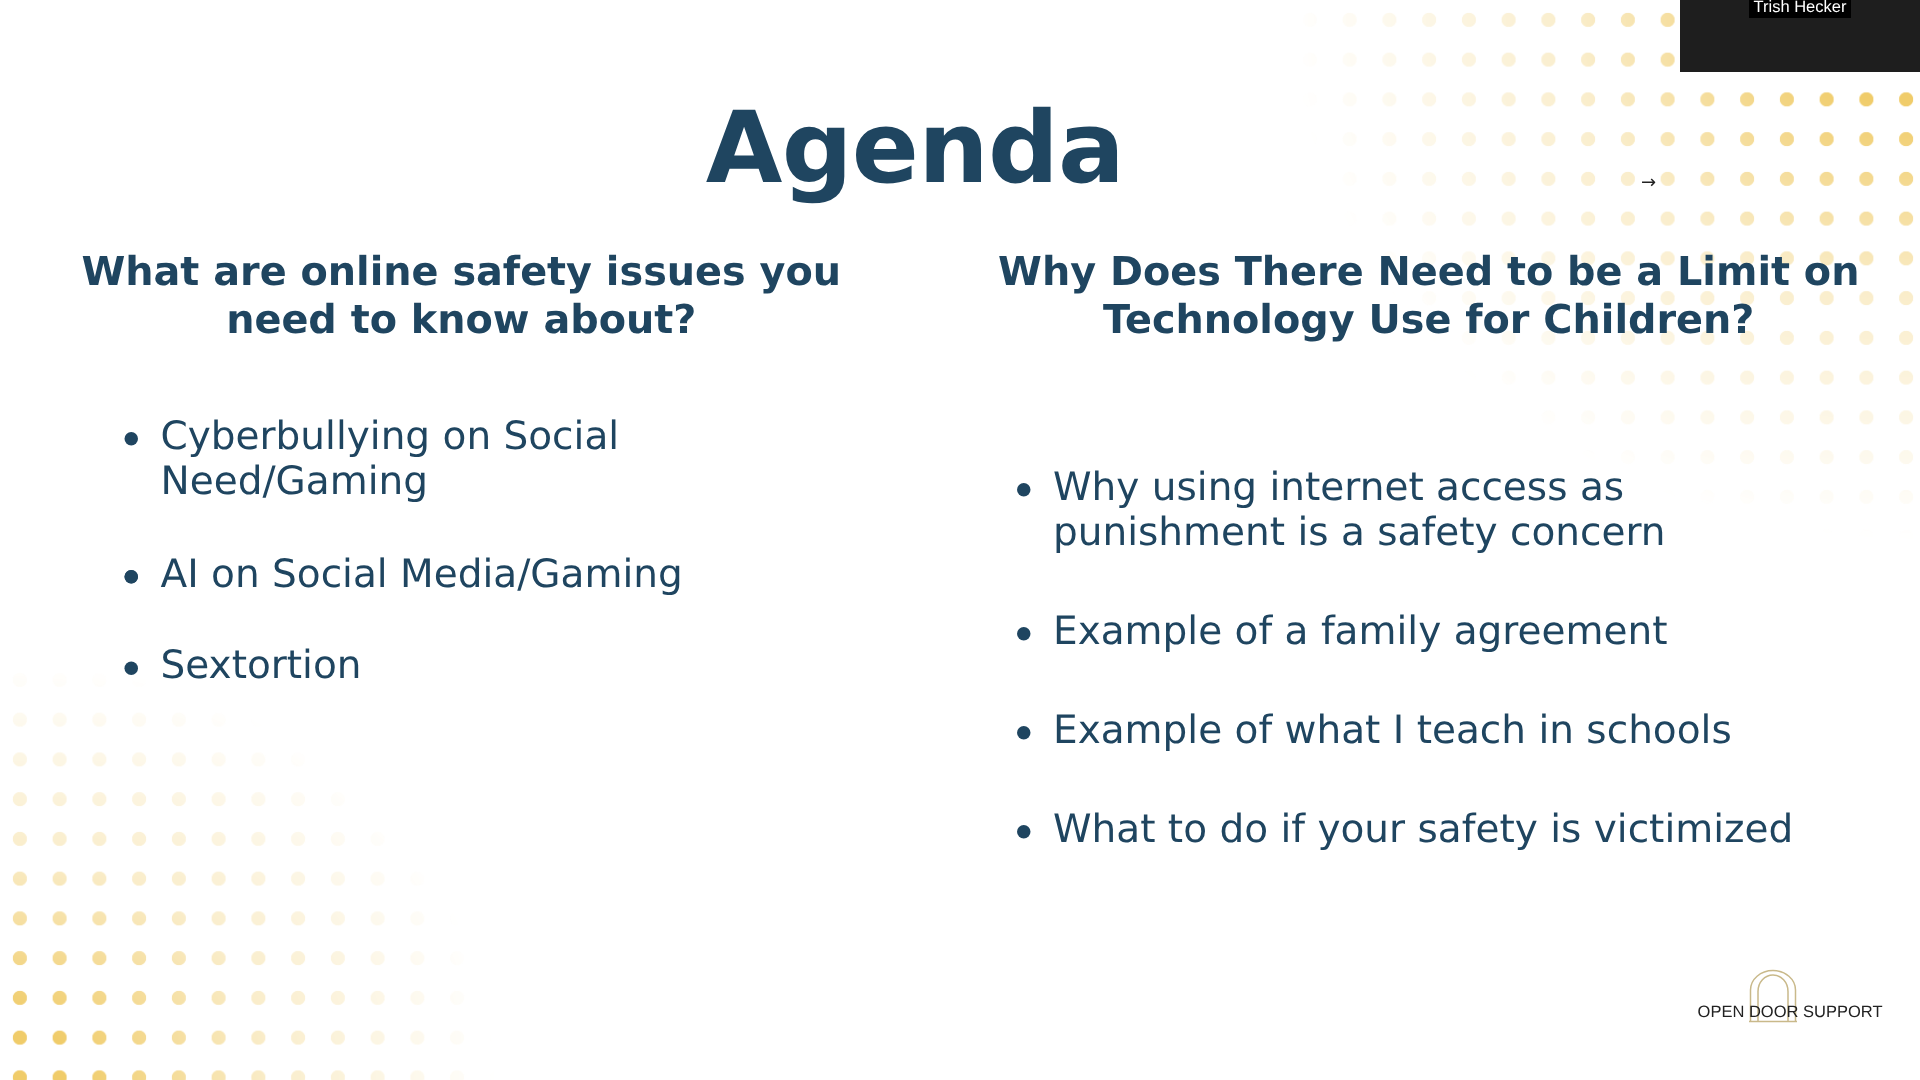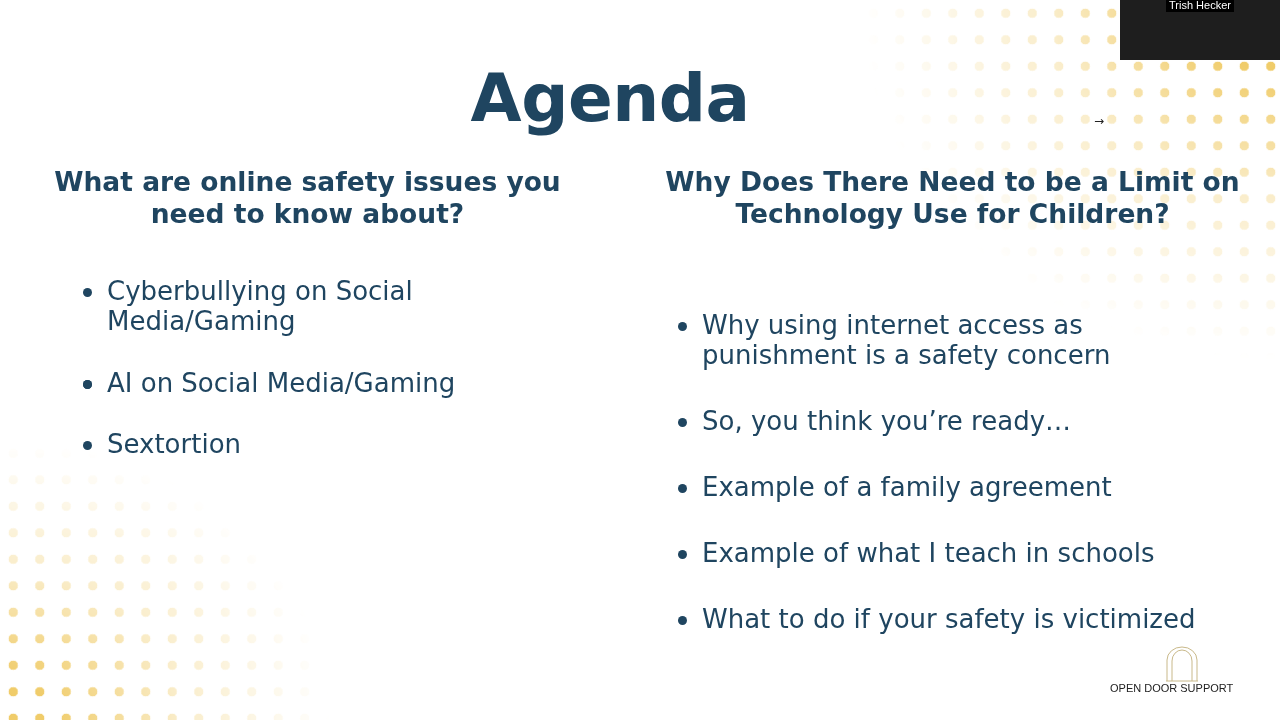--- a/index.html
+++ b/index.html
@@ -53,64 +53,63 @@
   ul.bullets li .dot {
     position: absolute; left: 2px; top: 12px;
     width: 9px; height: 9px; border-radius: 50%; background: #1f4560;
   }
   .left-list { left: 81px; top: 276px; width: 470px; }
   .right-list { left: 676px; top: 274px; width: 560px; }
   .left-list li { margin-bottom: 32px; }
   .left-list li.single { margin-bottom: 31px; }
   .right-list li { margin-bottom: 31px; margin-top: 36px; }
   .video-tile {
-    position: absolute; right: 0; top: 0; width: 160px; height: 60px;
+    position: absolute; right: 0; top: 0; width: 160px; height: 48px;
     background: #1e1e1e;
   }
   .video-tile .name {
     position: absolute; left: 46px; top: 0; background: #000;
     color: #fff; font-family: "Liberation Sans", sans-serif;
     font-size: 11px; line-height: 11px; padding: 0 3px 1px 3px;
   }
   .cursor {
     position: absolute; left: 1094px; top: 115px;
     font-size: 12px; color: #222; line-height: 12px;
     font-family: "DejaVu Sans", sans-serif;
   }
   .logo {
     position: absolute; left: 1110px; top: 644px; width: 145px; height: 56px;
   }
   .logo svg { position: absolute; left: 55px; top: 2px; }
   .logo .brand {
-    position: absolute; left: 0; top: 38px; width: 145px; text-align: left;
+    position: absolute; left: 0; top: 25px; width: 145px; text-align: right;
     font-family: "Liberation Sans", sans-serif; font-size: 11px;
     color: #222; letter-spacing: 0;
   }
 </style>
 </head>
 <body>
 
 <div class="dots dots-tr"></div>
 <div class="dots dots-bl"></div>
 
 <h1 class="title">Agenda</h1>
 
 <h2 class="col-heading left">What are online safety issues you need to know about?</h2>
 <h2 class="col-heading right">Why Does There Need to be a Limit on Technology Use for Children?</h2>
 
 <ul class="bullets left-list">
-  <li><span class="dot"></span><span>Cyberbullying on Social Media/Gaming</span></li>
+  <li><span class="dot"></span><span>Cyberbullying on Social Need/Gaming</span></li>
   <li><span class="dot"></span></li>
   <li class="single"><span class="dot"></span><span>AI on Social Media/Gaming</span></li>
   <li class="single"><span class="dot"></span><span>Sextortion</span></li>
 </ul>
 
 <ul class="bullets right-list">
   <li><span class="dot"></span><span>Why using internet access as punishment is a safety concern</span></li>
-  <li><span class="dot"></span><span>So, you think you’re ready…</span></li>
   <li><span class="dot"></span><span>Example of a family agreement</span></li>
   <li><span class="dot"></span><span>Example of what I teach in schools</span></li>
   <li><span class="dot"></span><span>What to do if your safety is victimized</span></li>
 </ul>
 
 <div class="video-tile">
   <span class="name">Trish Hecker</span>
 </div>
 
 <span class="cursor">→</span>

